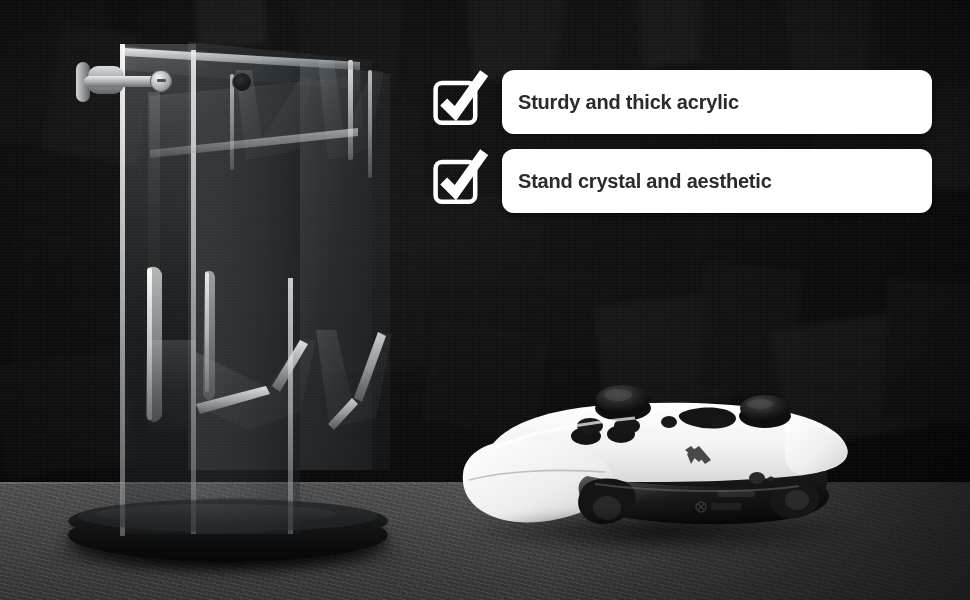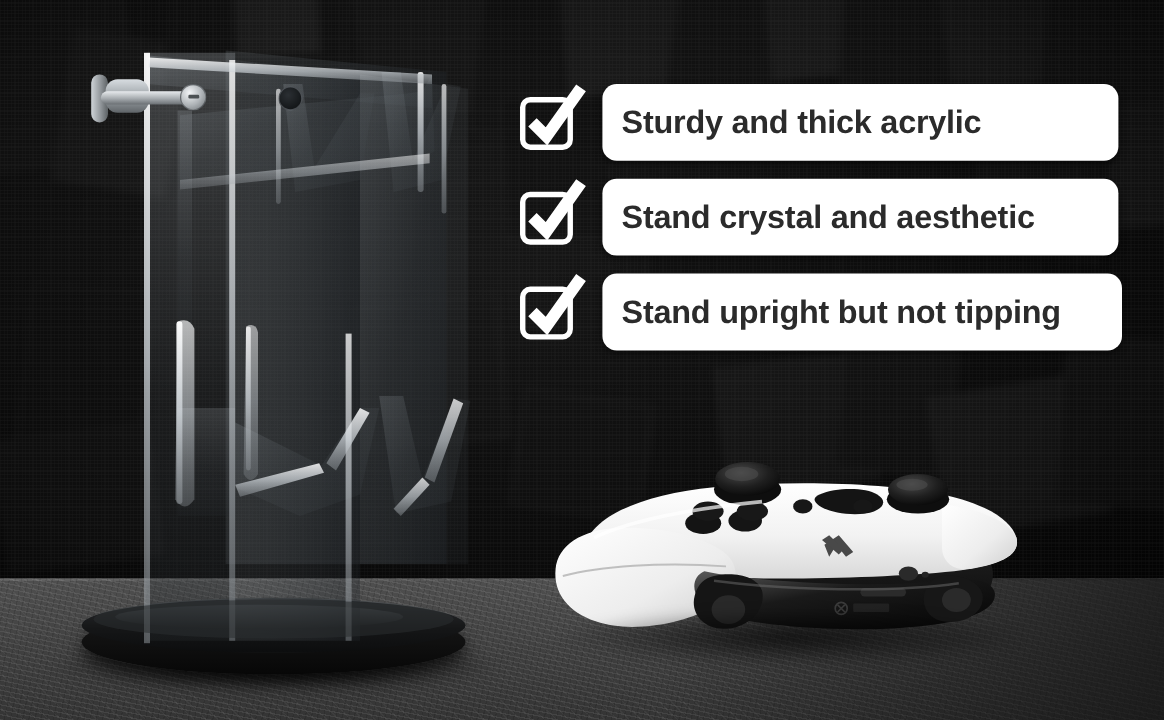--- a/index.html
+++ b/index.html
@@ -158,21 +158,21 @@
     flex:1 1 auto;
     height:64px;
     background:#fff;
     border-radius:12px;
     display:flex;
     align-items:center;
     padding:0 16px;
     box-shadow:0 2px 6px rgba(0,0,0,.55);
   }
   .feature-text {
-    font-size:27px;
+    font-size:20px;
     font-weight:bold;
     color:#2b2b2b;
     letter-spacing:-.2px;
     white-space:nowrap;
   }
   .feature-row.wide .feature-card { margin-right:-3px; }
 
   
   .controller { position:absolute; left:455px; top:368px; width:410px; height:185px; }
   .ctl-shadow {
@@ -425,27 +425,16 @@
         <svg viewBox="0 0 60 60">
           <rect x="4" y="9" width="44" height="44" rx="7" fill="none" stroke="#ffffff" stroke-width="5"></rect>
           <path d="M13,30 L26,43 L58,-2" fill="none" stroke="#ffffff" stroke-width="11" stroke-linecap="butt" stroke-linejoin="miter"></path>
         </svg>
       </div>
       <div class="feature-card">
         <span class="feature-text">Stand crystal and aesthetic</span>
       </div>
     </div>
 
-    <div class="feature-row wide">
-      <div class="check-box">
-        <svg viewBox="0 0 60 60">
-          <rect x="4" y="9" width="44" height="44" rx="7" fill="none" stroke="#ffffff" stroke-width="5"></rect>
-          <path d="M13,30 L26,43 L58,-2" fill="none" stroke="#ffffff" stroke-width="11" stroke-linecap="butt" stroke-linejoin="miter"></path>
-        </svg>
-      </div>
-      <div class="feature-card">
-        <span class="feature-text">Stand upright but not tipping</span>
-      </div>
-    </div>
 
   </div>
 
 </div>
 
 </body></html>

